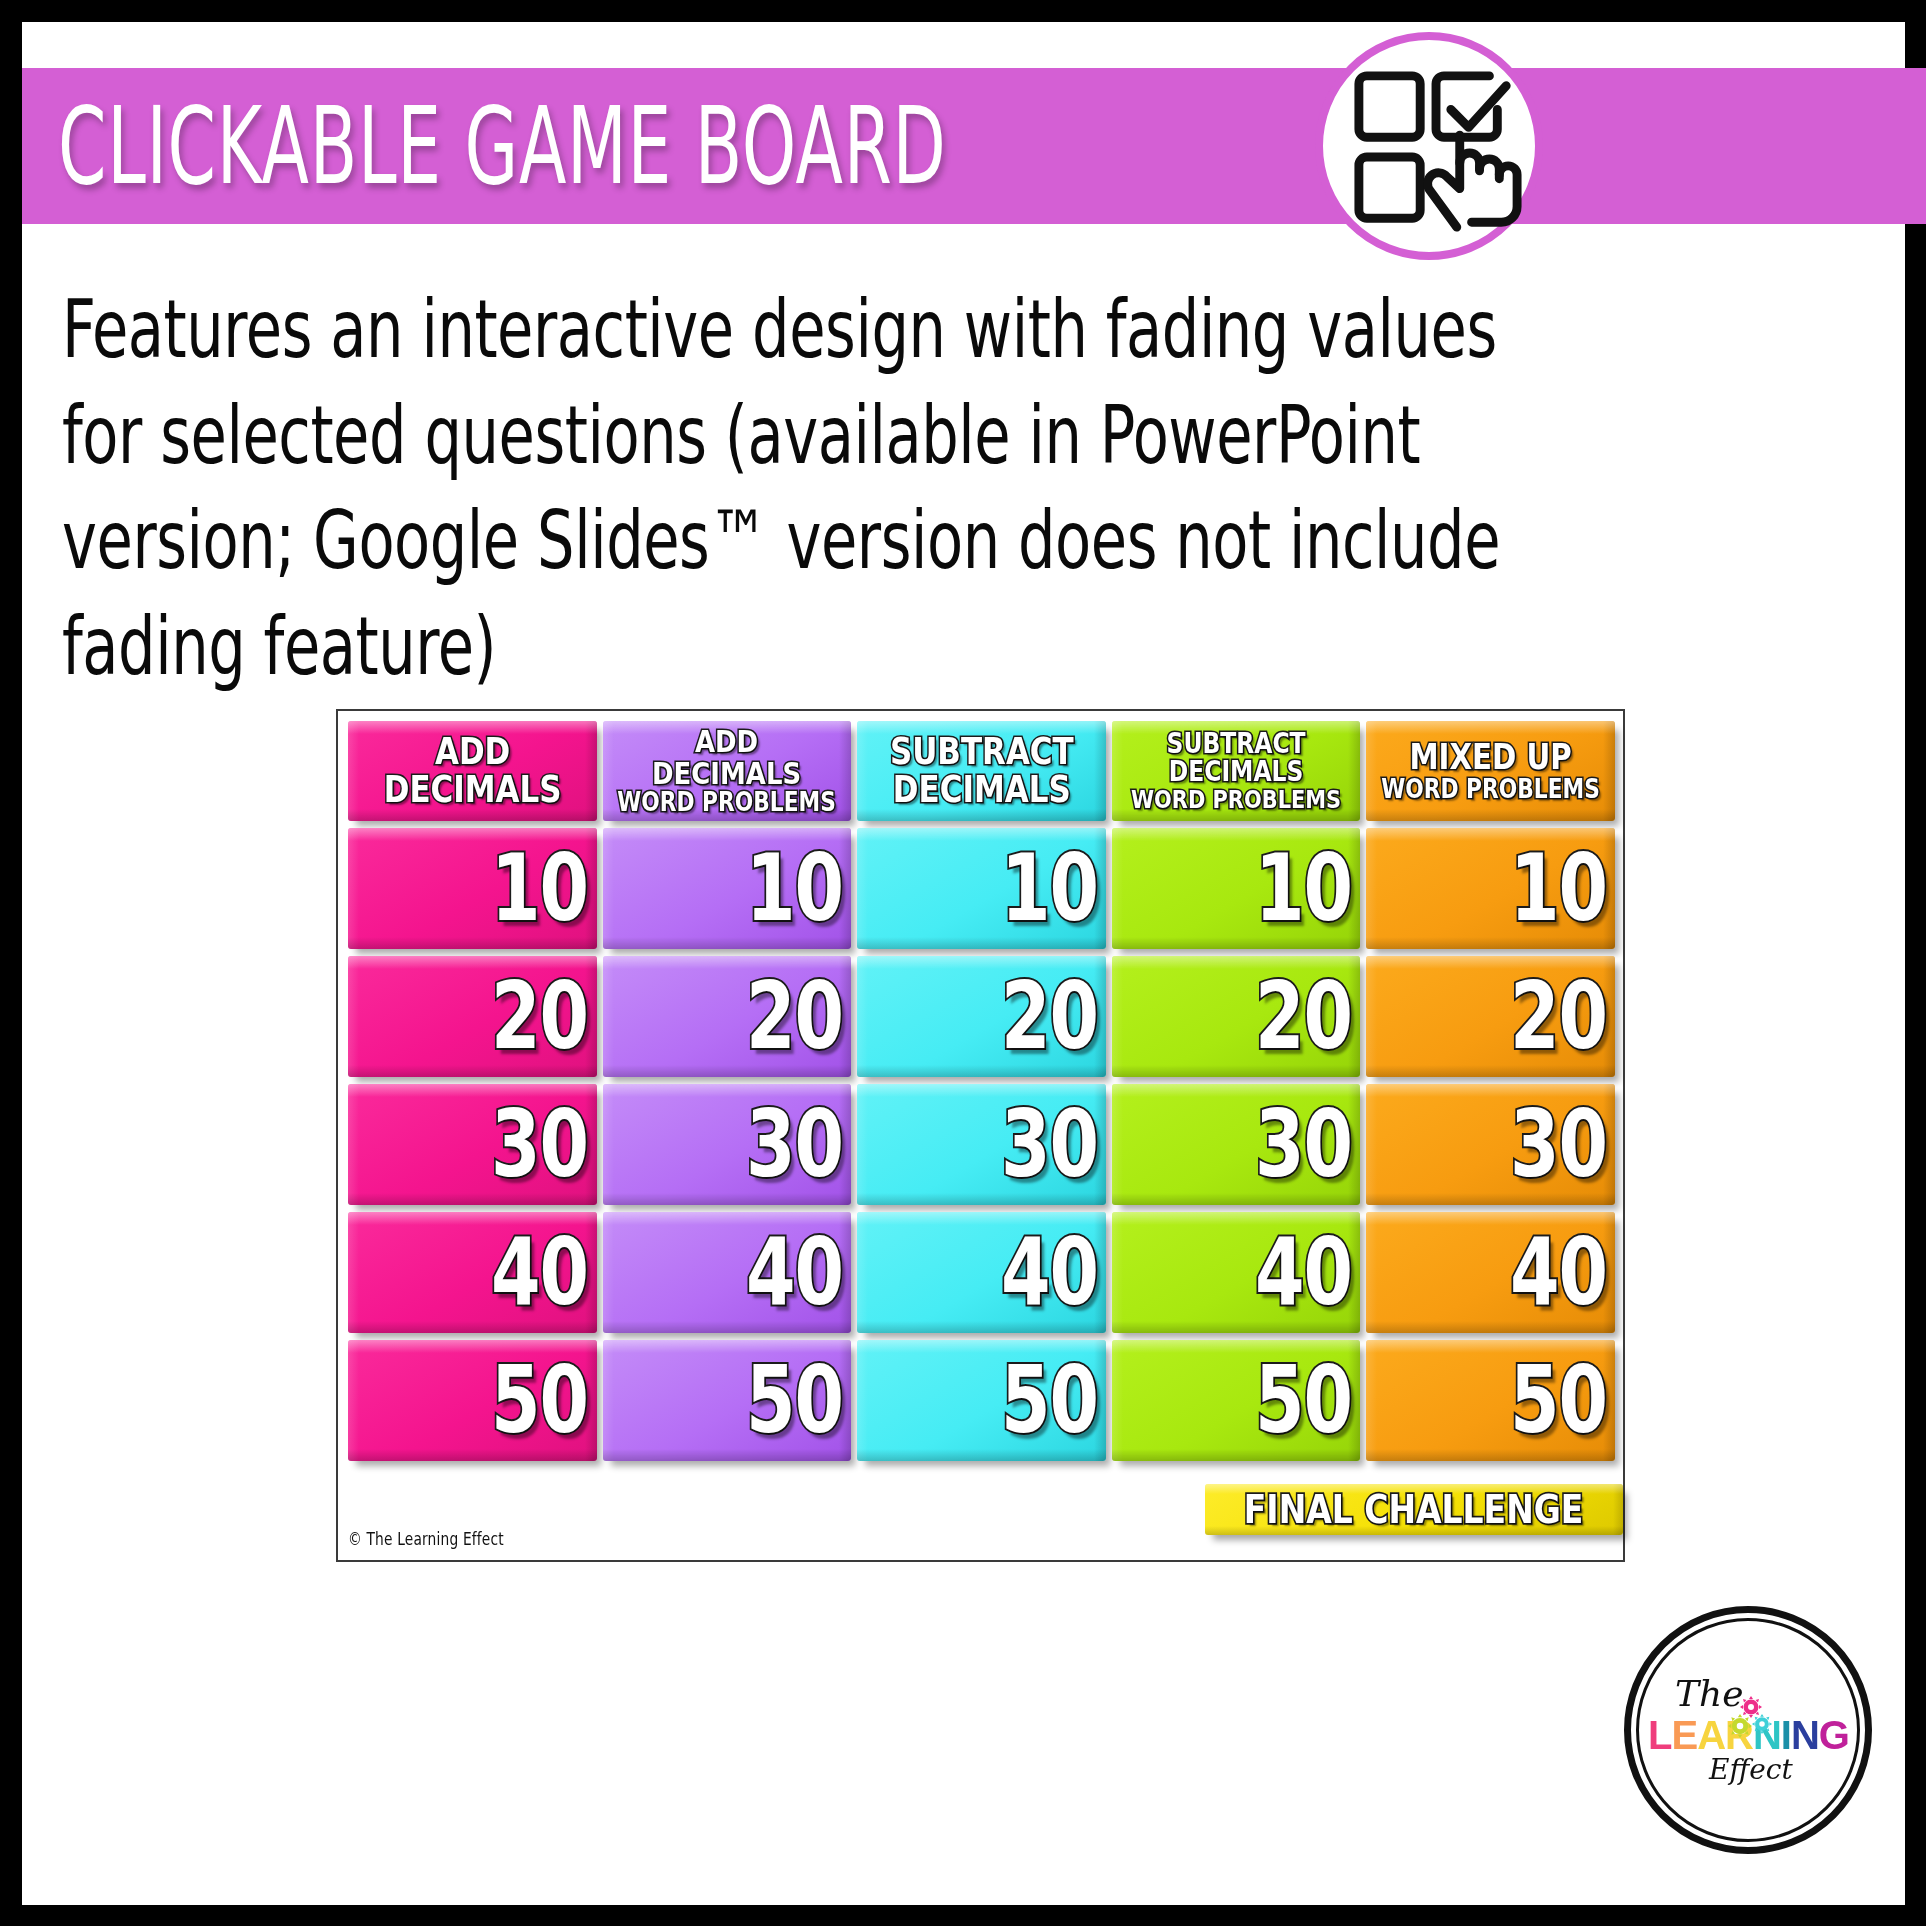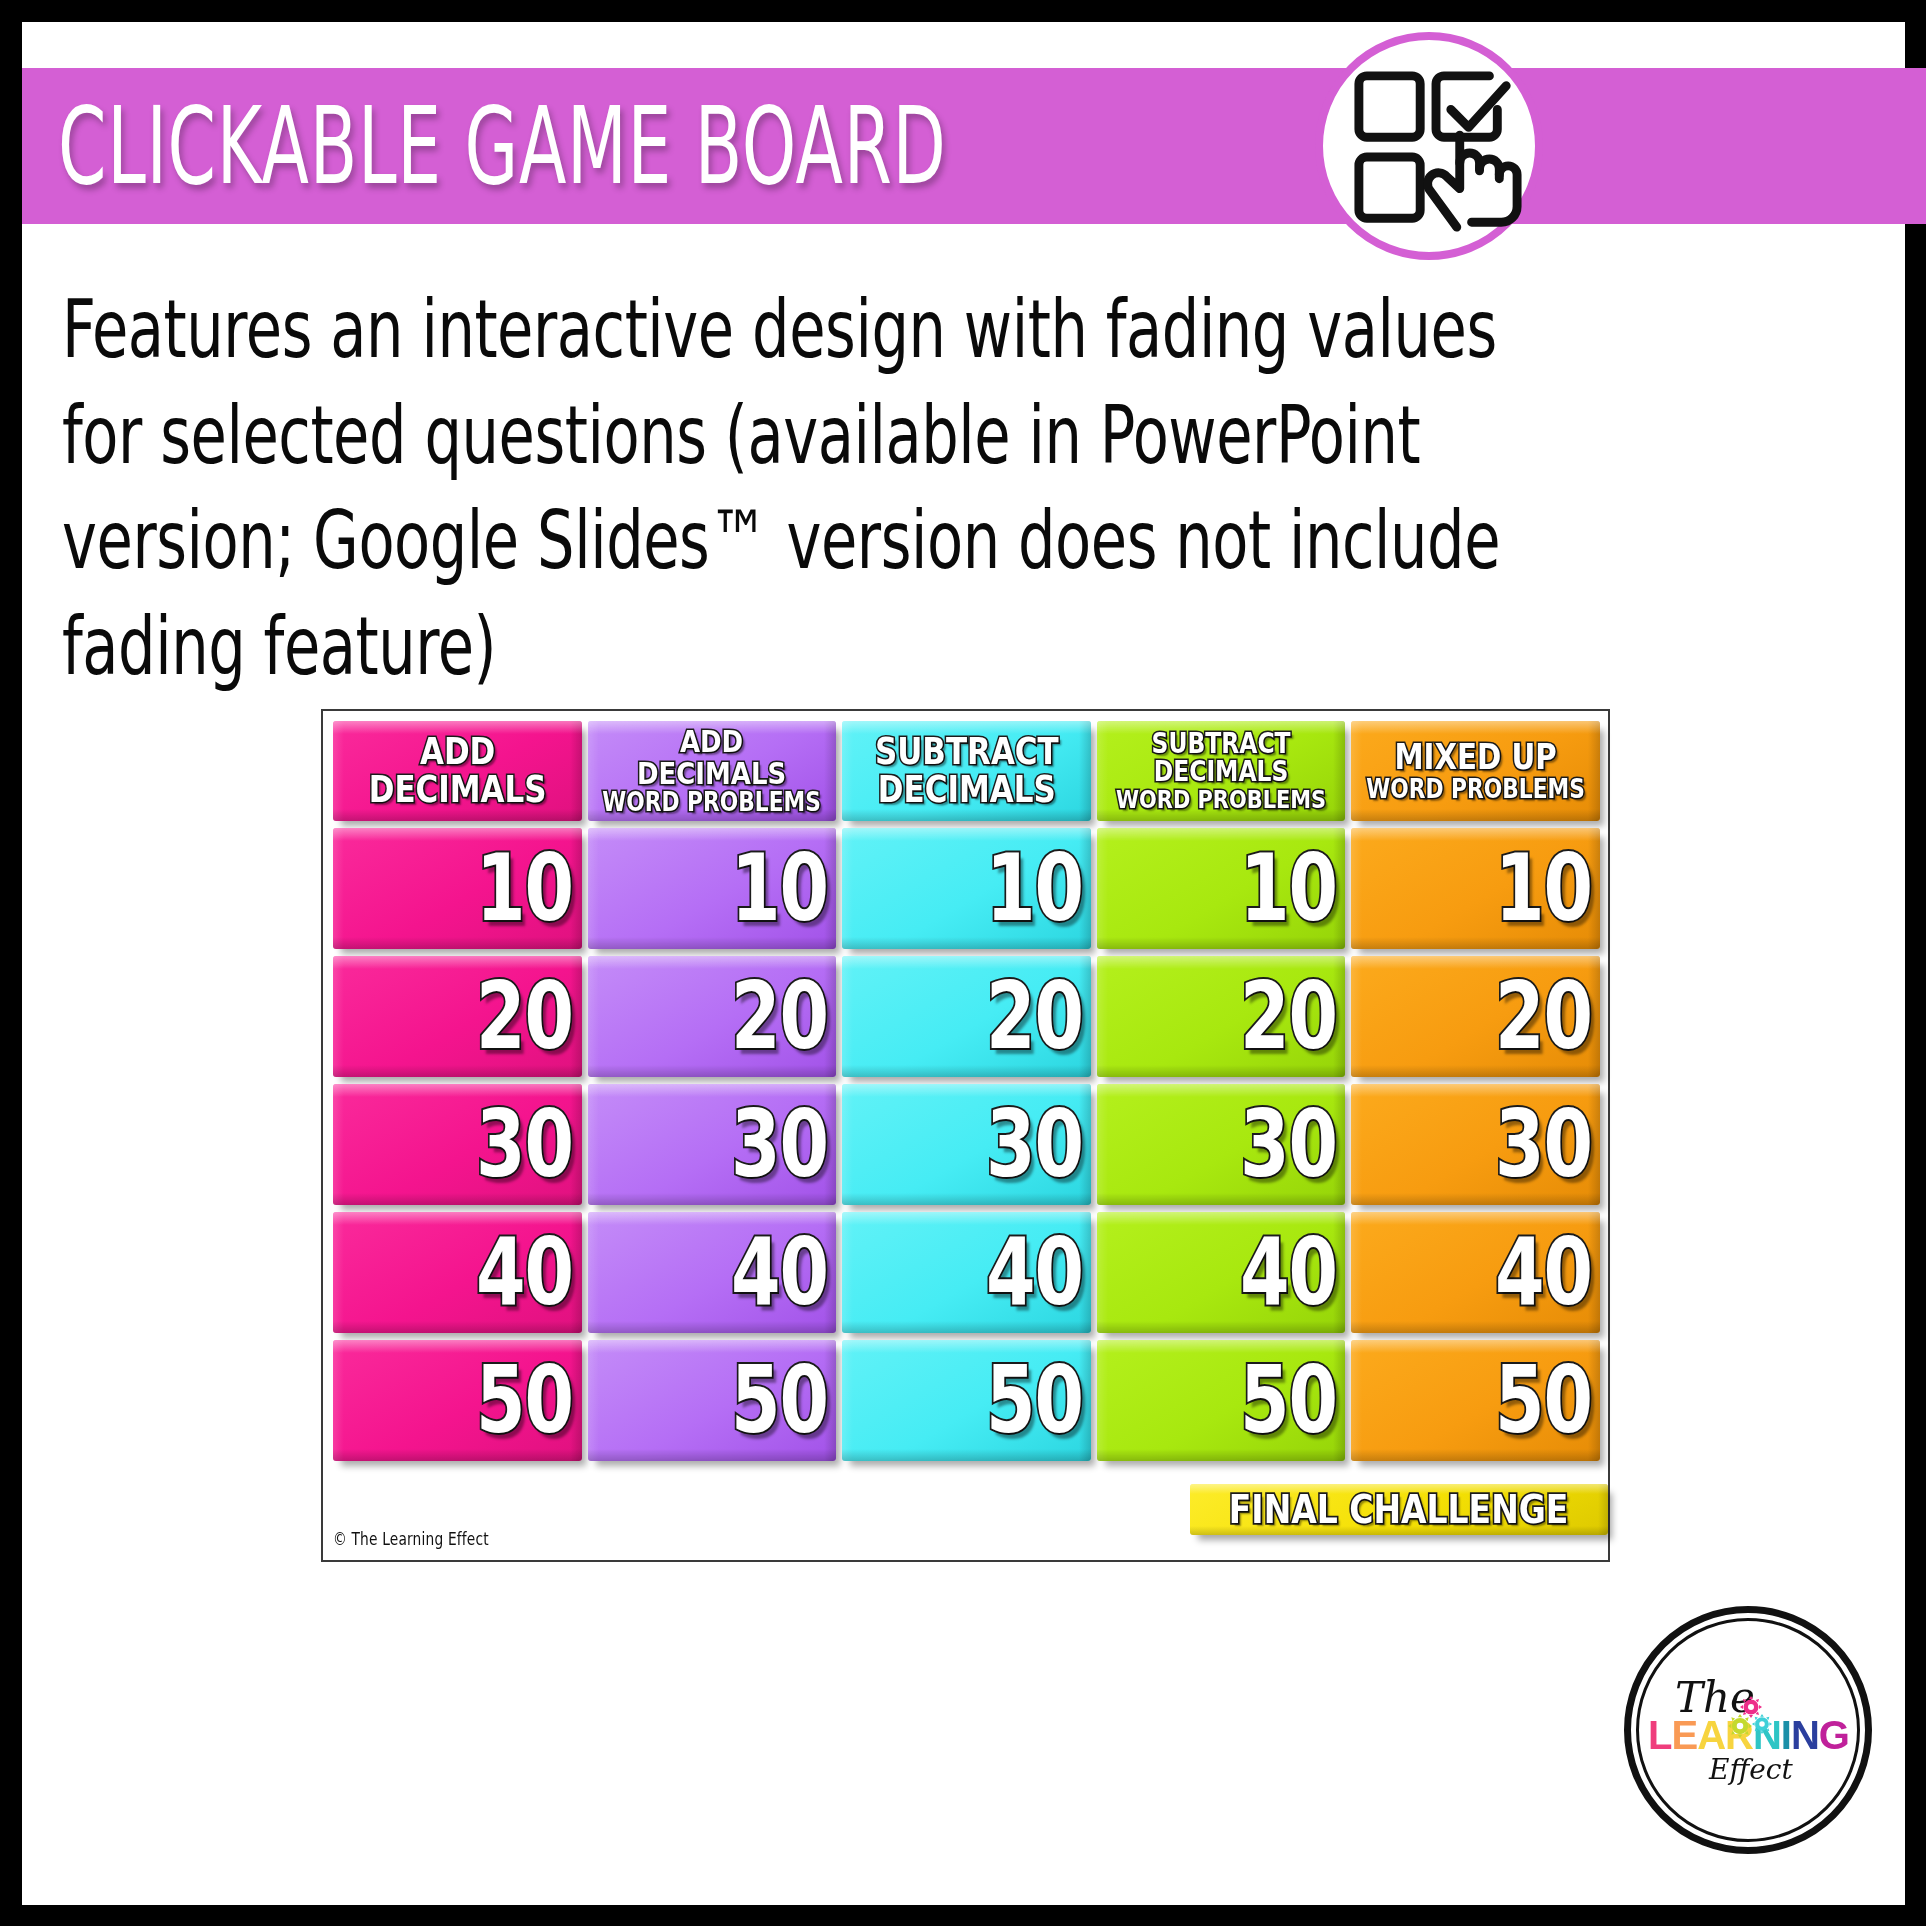--- a/index.html
+++ b/index.html
@@ -77,21 +77,21 @@
     letter-spacing: -0.5px;
     font-weight: 400;
     transform: scaleX(0.82);
     transform-origin: left top;
     width: 1861px;
   }
 
   
   #board {
     position: absolute;
-    left: 299px;
+    left: 314px;
     top: 687px;
     width: 1289px;
     height: 853px;
     background: #ffffff;
     border: 2px solid #3a3a3a;
     box-sizing: border-box;
   }
   #grid {
     position: absolute;
     left: 10px;
@@ -264,21 +264,21 @@
     border-radius: 50%;
     border: 3px solid #111111;
     box-sizing: border-box;
   }
   #brand-the {
     position: absolute;
     left: 51px;
     top: 67px;
     font-family: "DejaVu Serif", serif;
     font-style: italic;
-    font-size: 42px;
+    font-size: 36px;
     color: #111111;
   }
   #brand-learning {
     position: absolute;
     left: 24px;
     top: 109px;
     width: 200px;
     text-align: center;
     font-family: "Liberation Sans", sans-serif;
     font-weight: 700;

